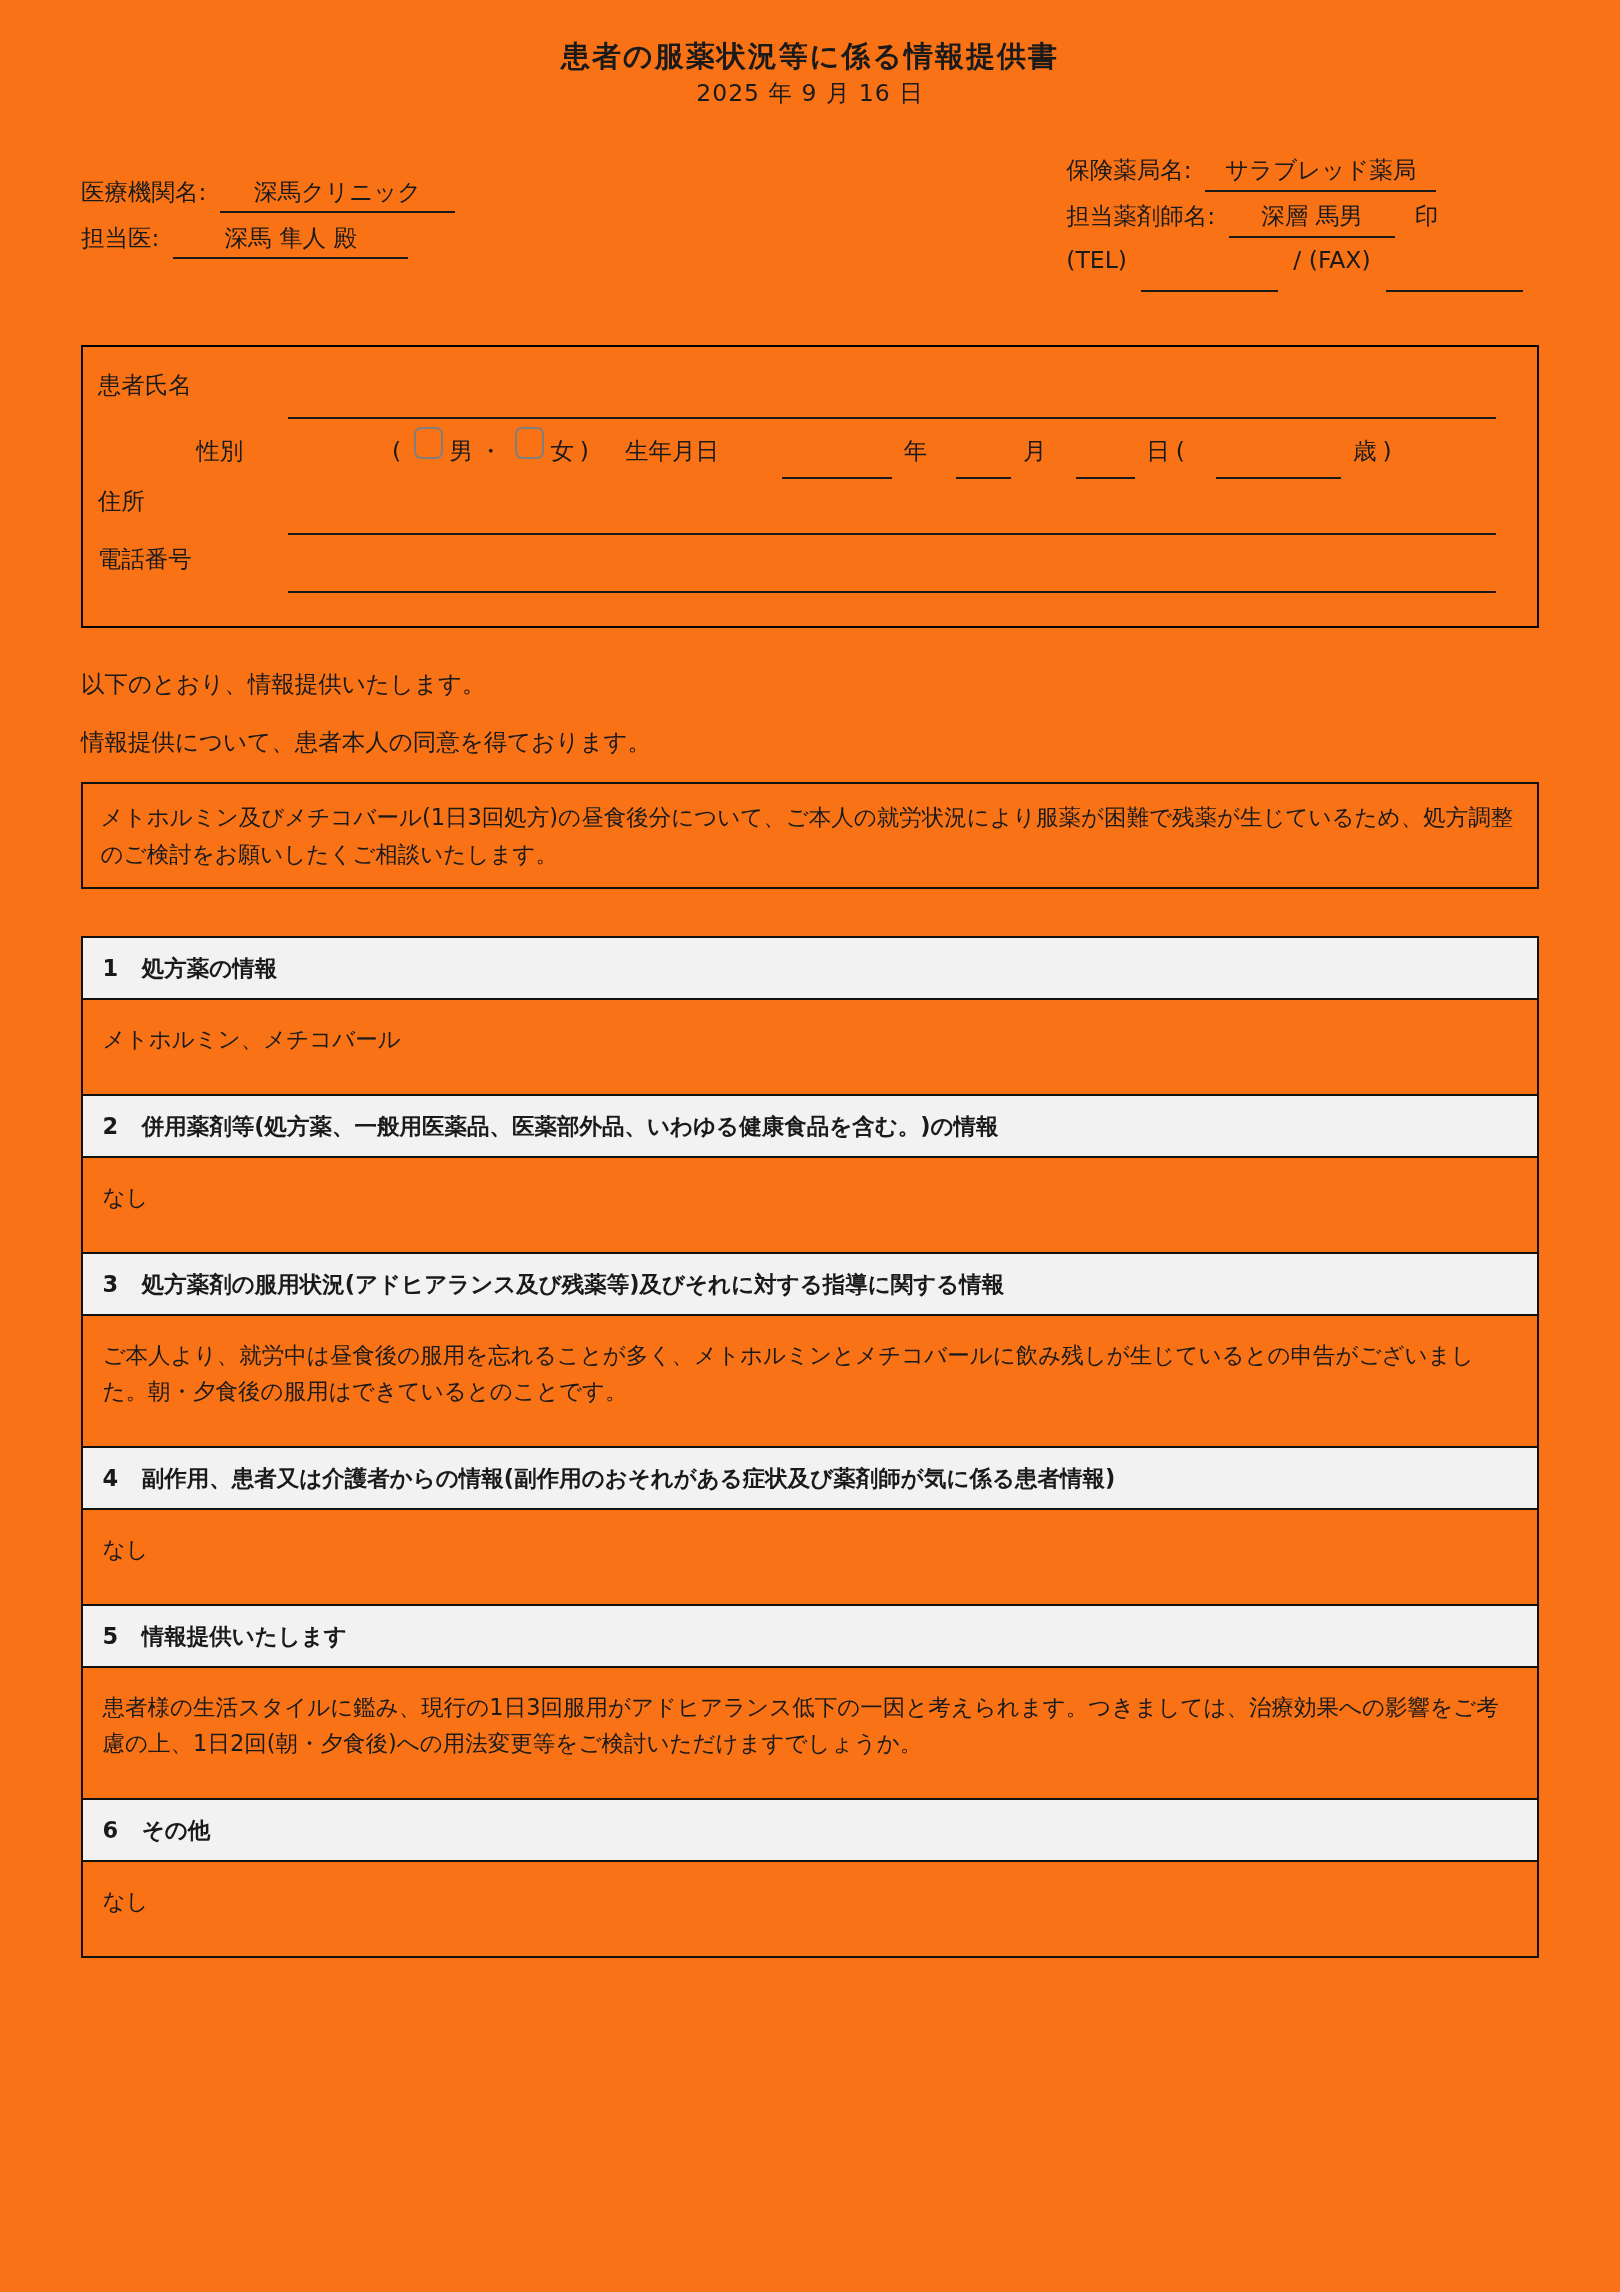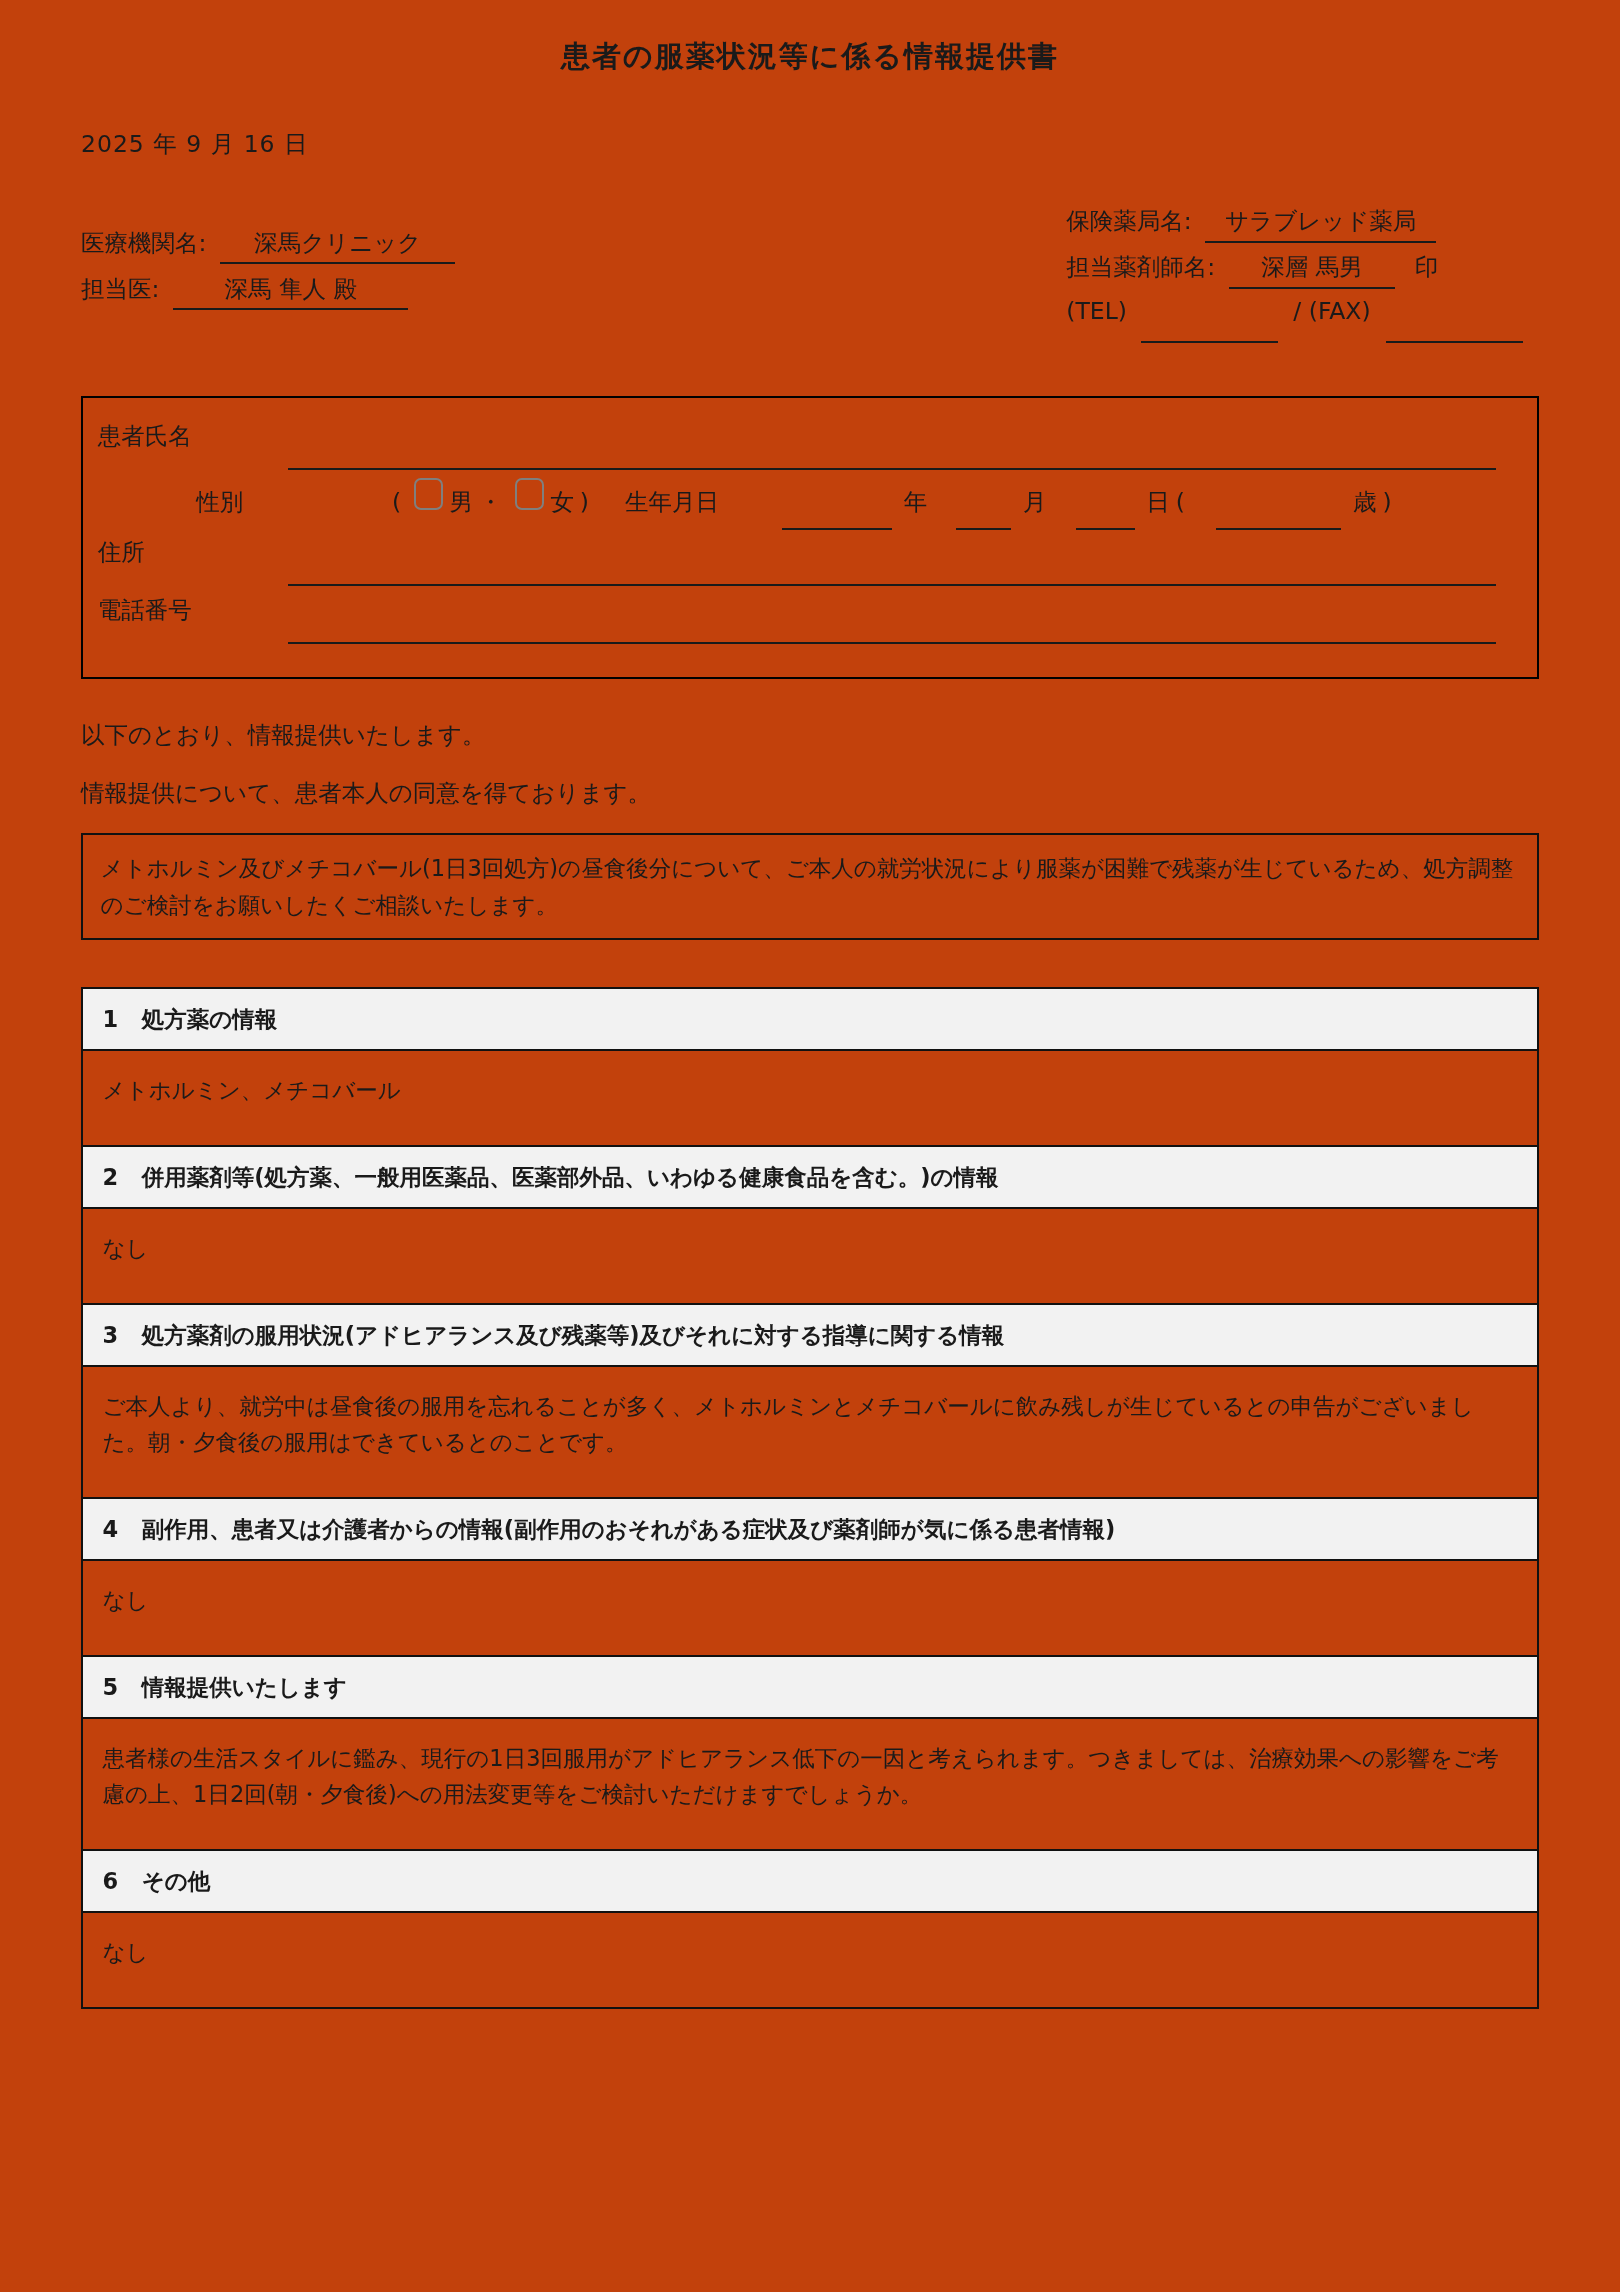--- a/index.html
+++ b/index.html
@@ -1,37 +1,36 @@
 <!DOCTYPE html>
 <html><head>
 <meta charset="utf-8">
 <style>
   html,body { margin:0; padding:0; background:#ffffff; }
   .page {
     position: relative;
     width: 1620px;
     height: 2293px;
-    background: #c2410c;
+    background: #f97316;
     color: #1a1a1a;
     font-family: "DejaVu Sans", "Liberation Sans", sans-serif;
     box-sizing: border-box;
     padding: 37px 81px 0 81px;
     overflow: hidden;
   }
   .doc-title {
     margin: 0;
     text-align: center;
     font-size: 29px;
     font-weight: 700;
     letter-spacing: 2px;
   }
   .date-line {
-    text-align: left;
+    text-align: center;
     font-size: 23.5px;
-    margin-top: 51px;
     letter-spacing: 1px;
   }
   .header-cols {
     display: flex;
     justify-content: space-between;
     align-items: flex-start;
     margin-top: 45px;
   }
   .left-col { margin-top: 21.6px; }
   .field-line {

